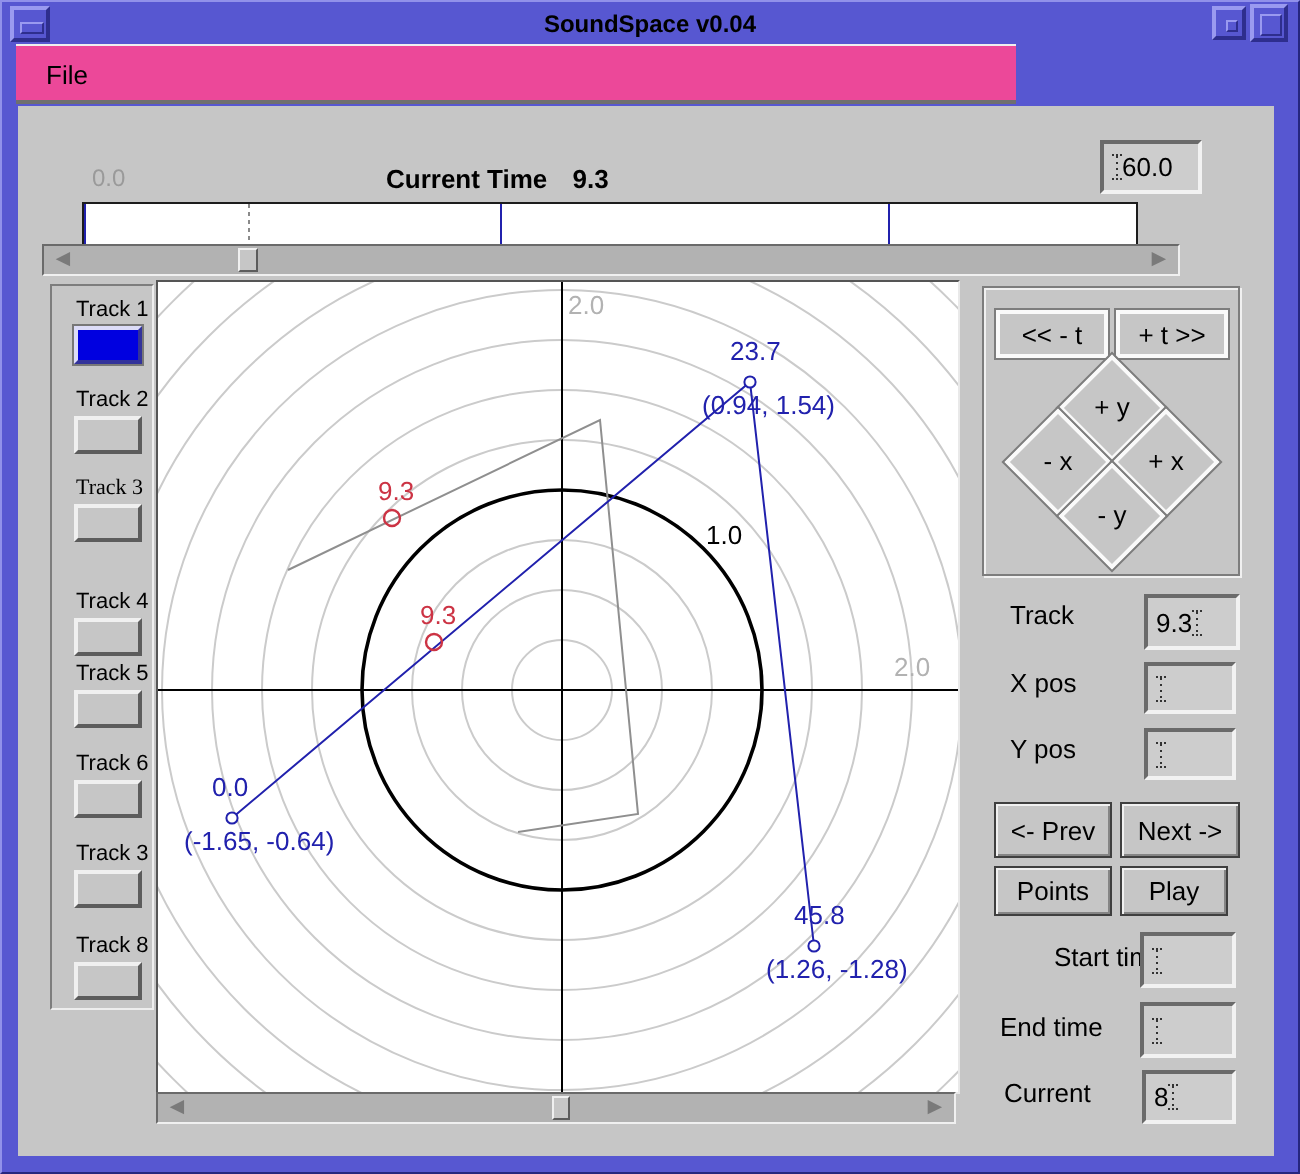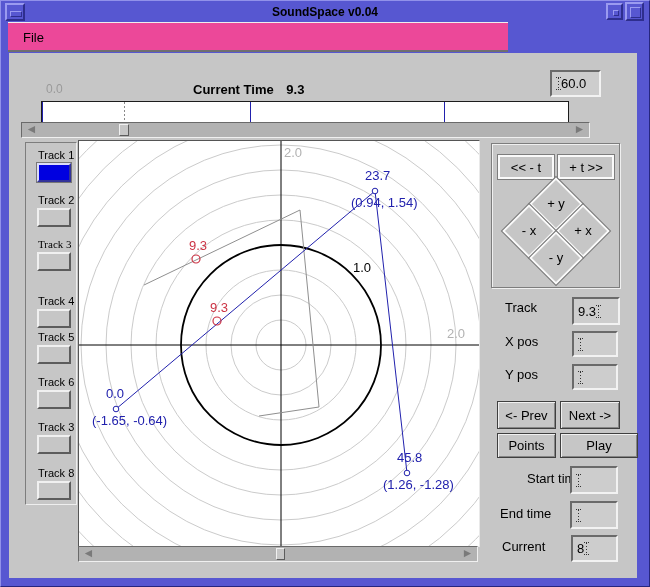--- a/index.html
+++ b/index.html
@@ -209,21 +209,21 @@
   </div>
 
   <div class="lbl" style="left:496px;top:314px;">Y pos</div>
   <div class="entry" style="left:563px;top:311px;width:46px;height:26px;">
     <span class="ibeam"></span>
   </div>
 
   <div class="push-btn" style="left:488px;top:348px;width:59px;height:28px;">&lt;- Prev</div>
   <div class="push-btn" style="left:551px;top:348px;width:60px;height:28px;">Next -&gt;</div>
   <div class="push-btn" style="left:488px;top:380px;width:59px;height:25px;">Points</div>
-  <div class="push-btn" style="left:551px;top:380px;width:78px;height:25px;">Play</div>
+  <div class="push-btn" style="left:551px;top:380px;width:54px;height:25px;">Play</div>
 
   <div class="lbl" style="left:518px;top:418px;">Start time</div>
   <div class="entry" style="left:561px;top:413px;width:48px;height:28px;">
     <span class="ibeam"></span>
   </div>
 
   <div class="lbl" style="left:491px;top:453px;">End time</div>
   <div class="entry" style="left:561px;top:448px;width:48px;height:28px;">
     <span class="ibeam"></span>
   </div>

